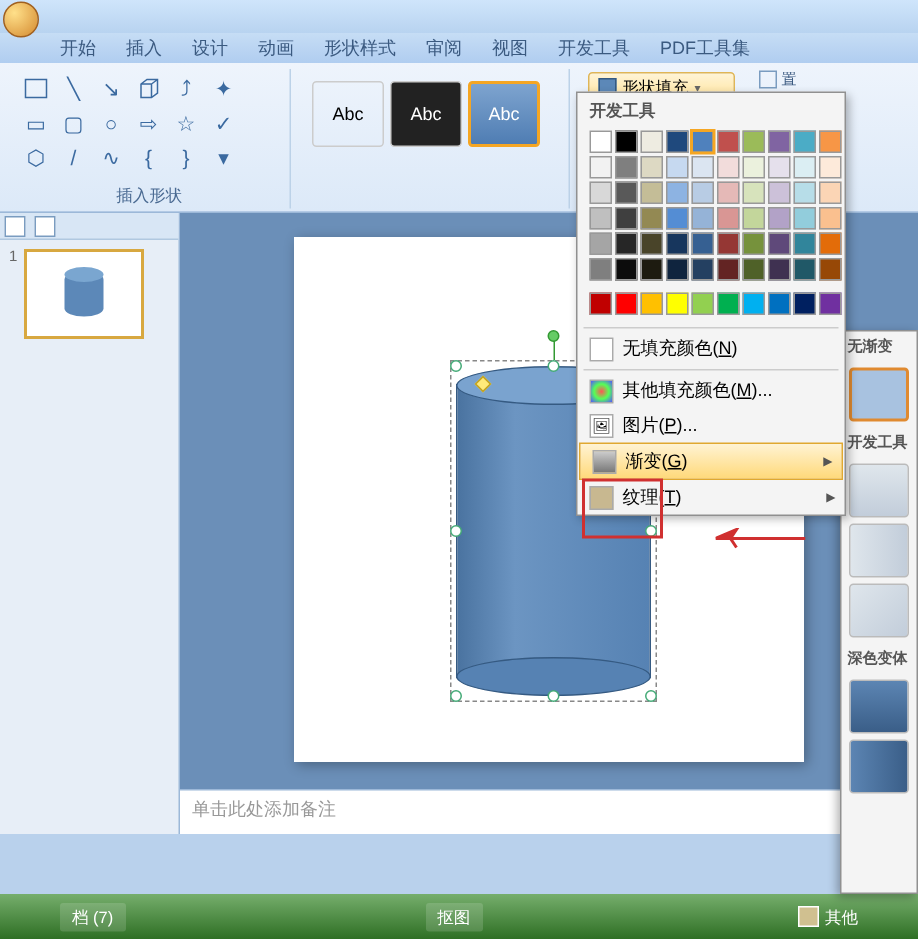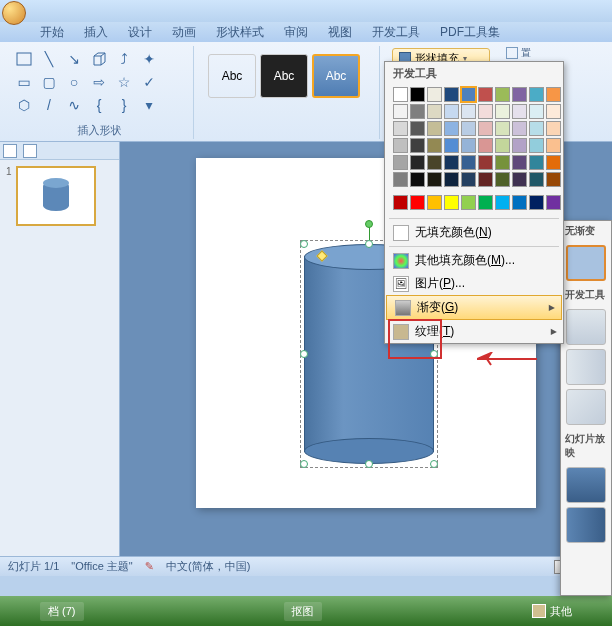--- a/index.html
+++ b/index.html
@@ -226,35 +226,24 @@
             <div class="handle tm"></div>
             <div class="handle tr"></div>
             <div class="handle ml"></div>
             <div class="handle mr"></div>
             <div class="handle bl"></div>
             <div class="handle bm"></div>
             <div class="handle br"></div>
           </div>
         </div>
       </div>
-    </div>
-  </div>
-
-  <div class="statusbar">
-    <span>幻灯片 1/1</span>
-    <span>"Office 主题"</span>
-    <span style="color:#c0504d">✎</span>
-    <span>中文(简体，中国)</span>
-    <span class="spacer"></span>
-    <div class="view-btns">
-      <span></span>
-      <span></span>
-      <span></span>
-    </div>
-  </div>
+      <div class="notes-bar">单击此处添加备注</div>
+    </div>
+  </div>
+
 
   <div class="dropdown-panel">
     <div class="hdr">开发工具</div>
     <div class="color-grid" id="theme-grid">
         <div class="color-sw" style="background: rgb(255, 255, 255);"></div>
         <div class="color-sw" style="background: rgb(0, 0, 0);"></div>
         <div class="color-sw" style="background: rgb(238, 236, 225);"></div>
         <div class="color-sw" style="background: rgb(31, 73, 125);"></div>
         <div class="color-sw sel" style="background: rgb(79, 129, 189);"></div>
         <div class="color-sw" style="background: rgb(192, 80, 77);"></div>
@@ -355,21 +344,21 @@
     </svg>
   </div>
 
   <div class="gradient-flyout">
     <div class="ghdr">无渐变</div>
     <div class="grad-thumb no-grad"></div>
     <div class="ghdr">开发工具</div>
     <div class="grad-thumb g1"></div>
     <div class="grad-thumb g2"></div>
     <div class="grad-thumb g3"></div>
-    <div class="ghdr">幻灯片放映</div>
+    <div class="ghdr">深色变体</div>
     <div class="grad-thumb g4"></div>
     <div class="grad-thumb g5"></div>
   </div>
 </div>
 
 <div class="taskbar">
   <span class="tb-item">档 (7)</span>
   <span class="tb-item" style="margin-left:180px">抠图</span>
   <span class="tb-right">
     <span class="tb-sw" style="background:#d0c090"></span>

